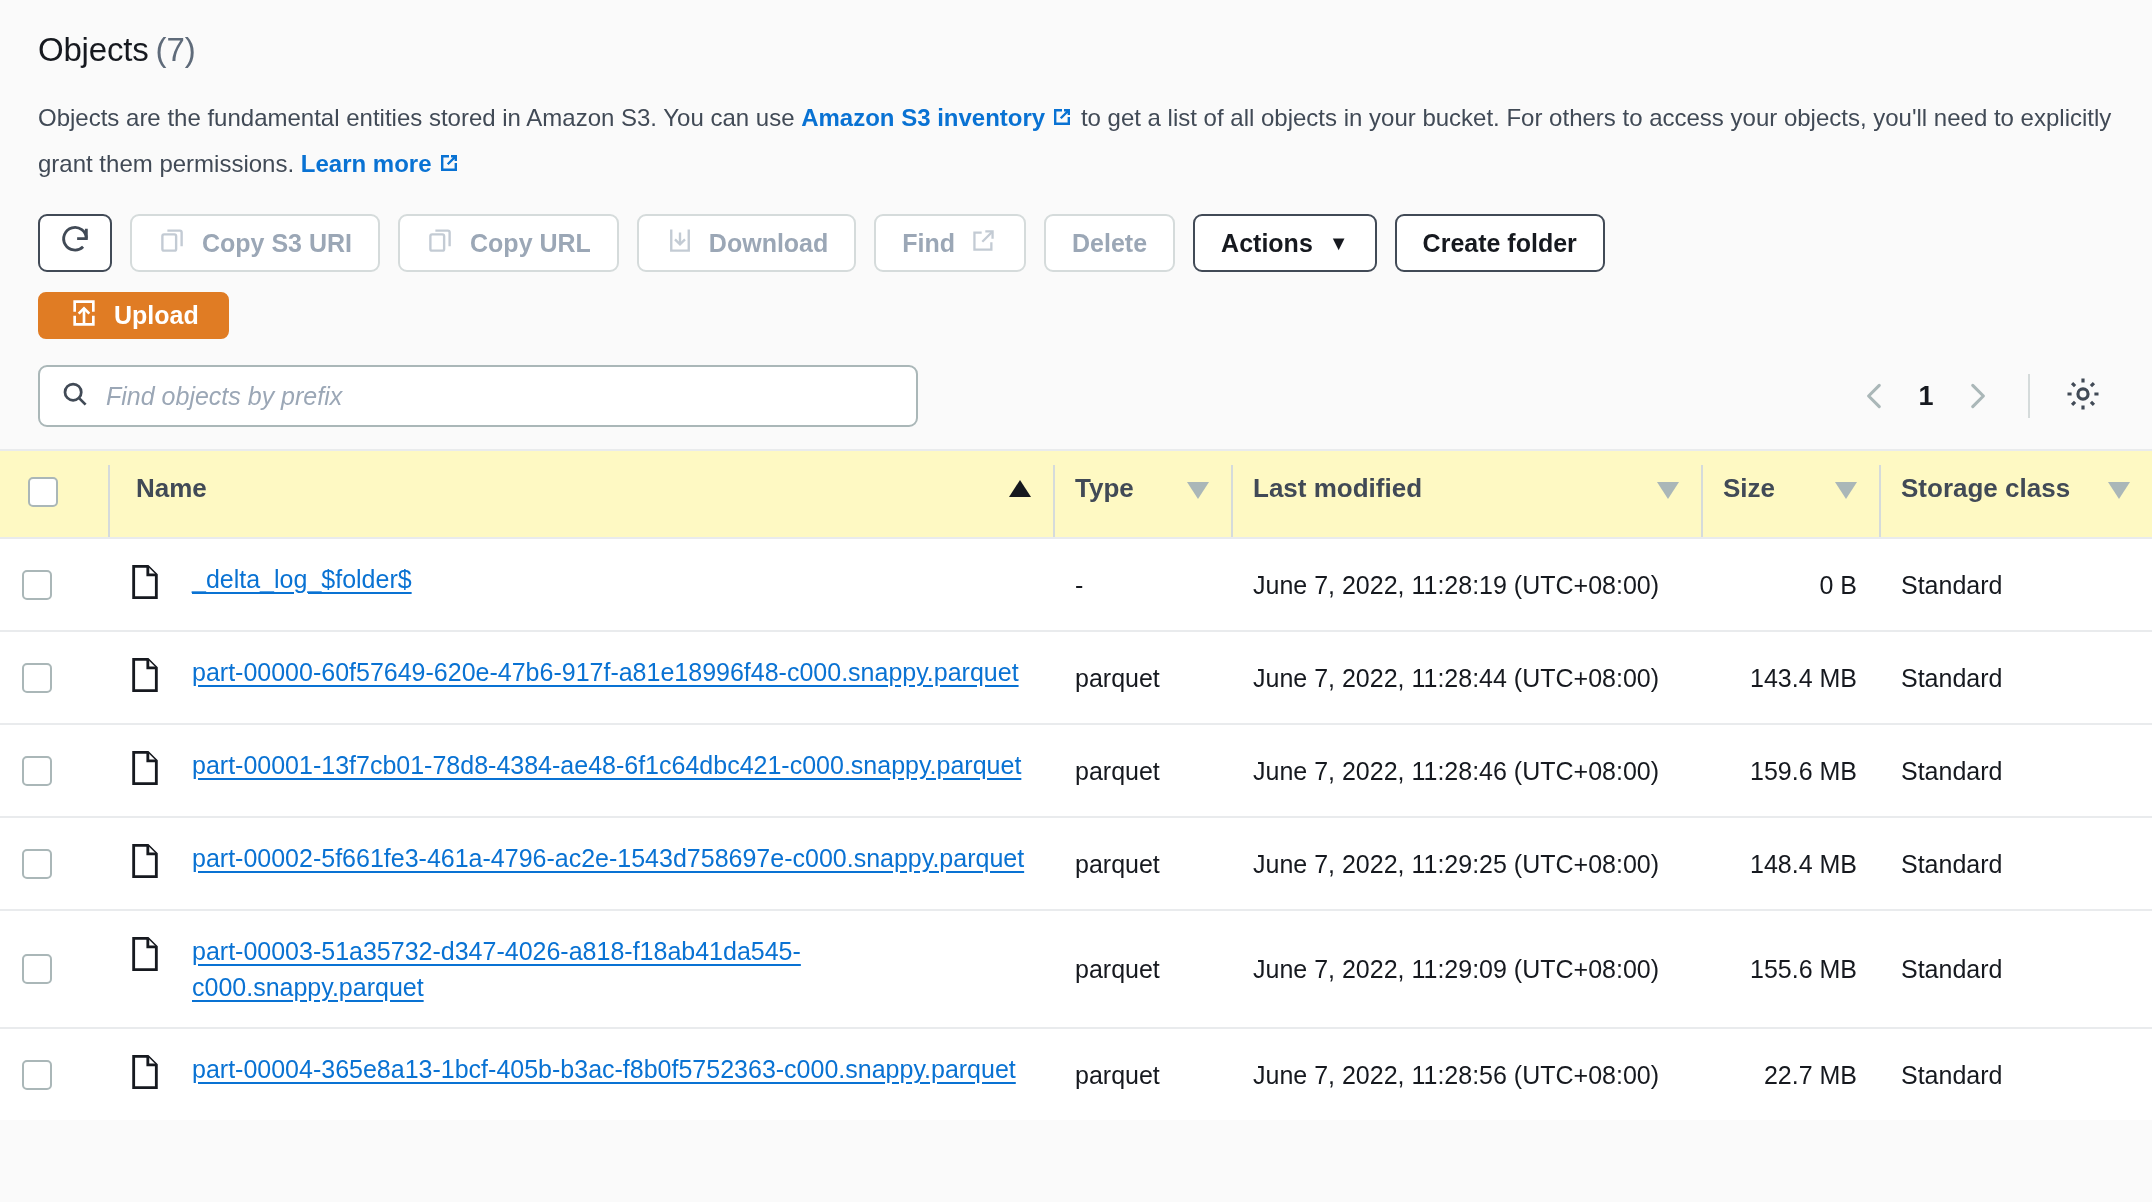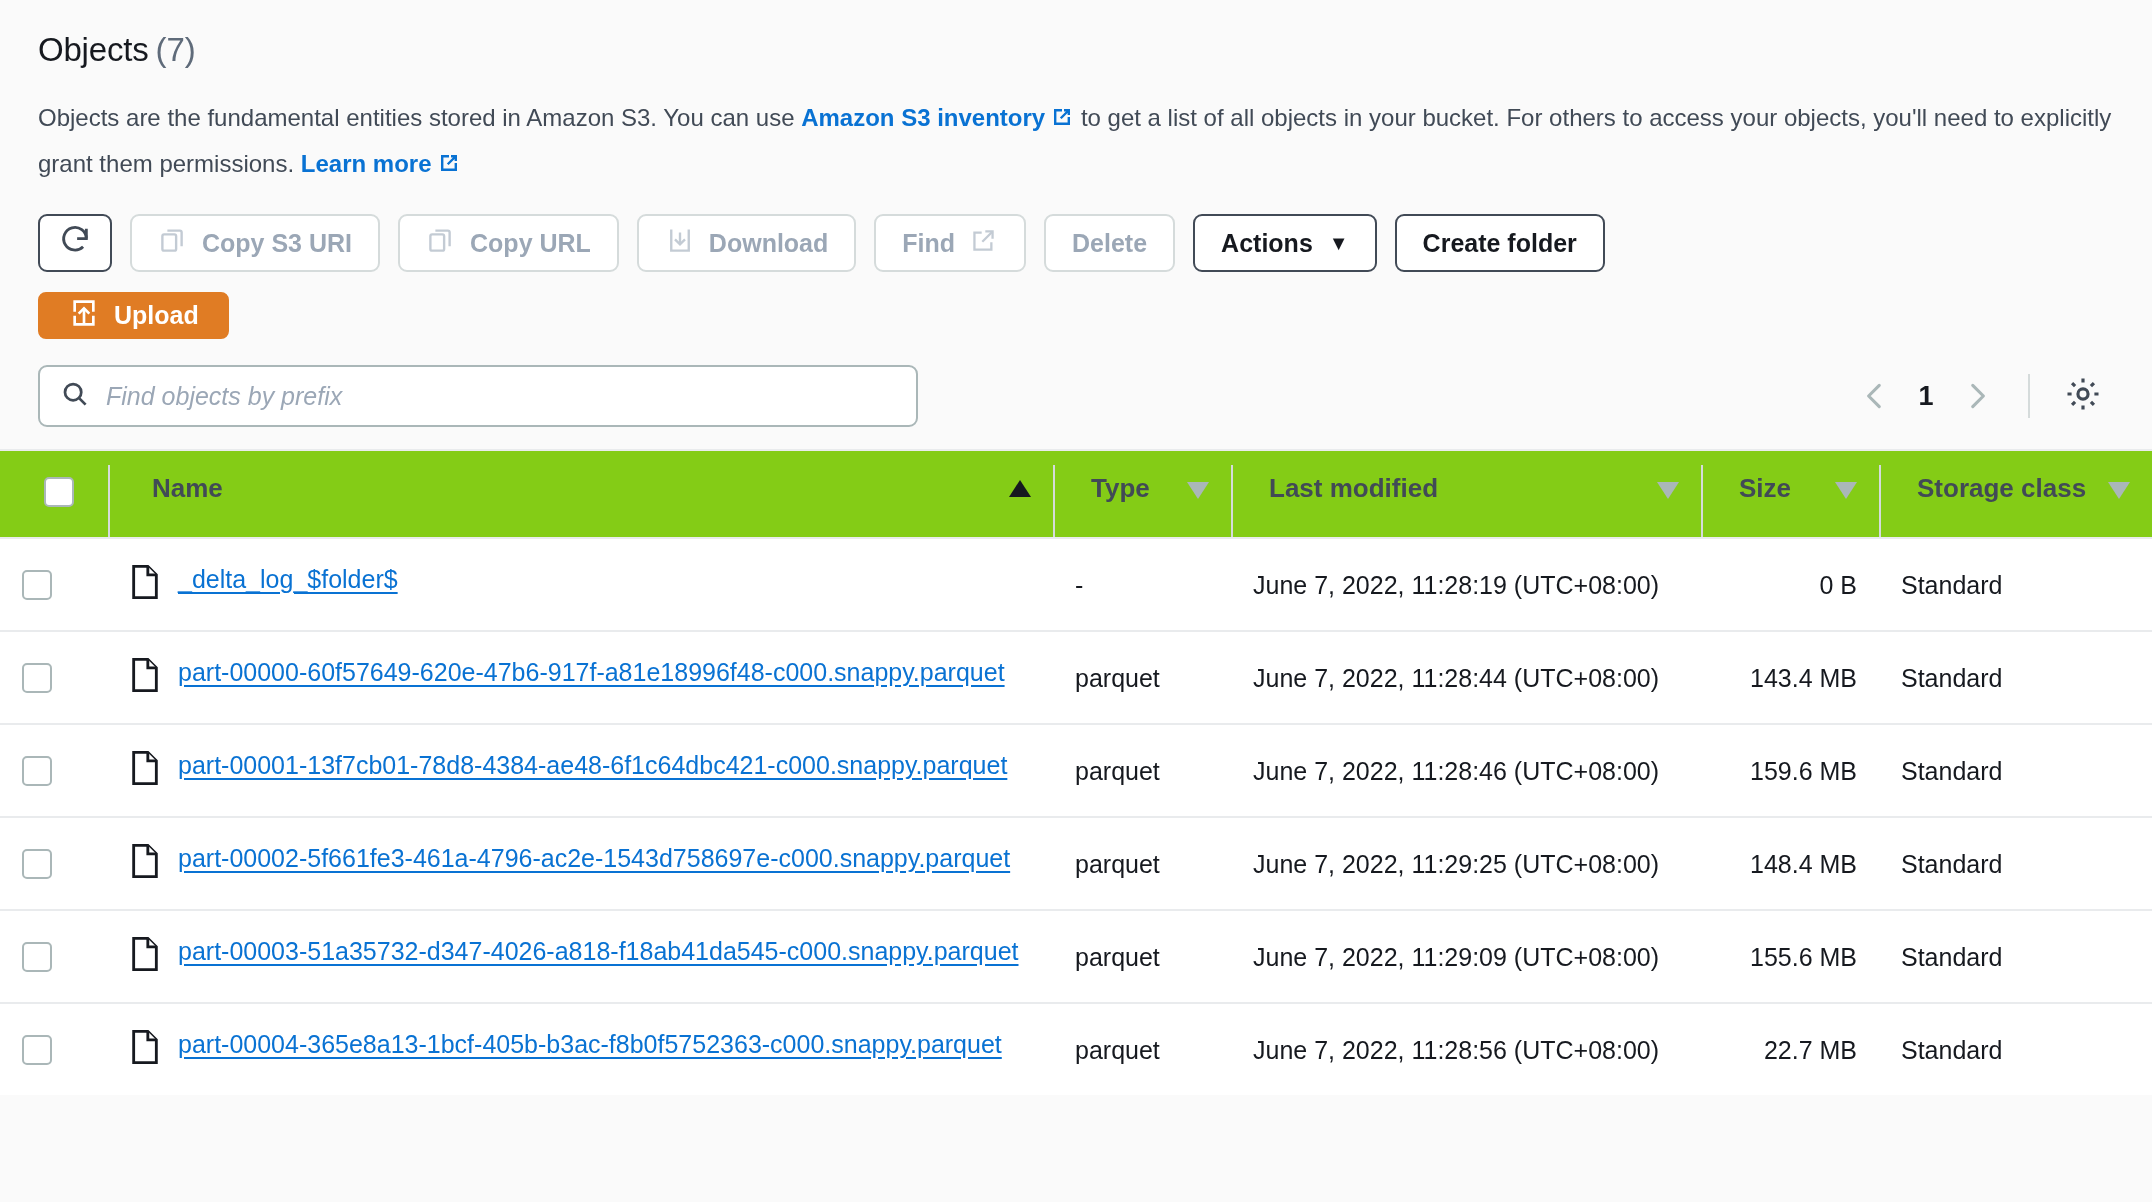--- a/index.html
+++ b/index.html
@@ -153,26 +153,26 @@
     margin-top: 22px;
     border-top: 2px solid #e9ebed;
     width: 100%;
   }
   table.objects {
     width: 100%;
     border-collapse: collapse;
     table-layout: fixed;
   }
   table.objects thead th {
-    background: #84cc16;
+    background: #fef9c3;
     font-size: 26px;
     font-weight: bold;
     color: #414a56;
     text-align: left;
-    padding: 22px 0 30px 16px;
+    padding: 22px 0 30px 0;
     vertical-align: top;
     position: relative;
   }
   .th-inner {
     display: flex;
     align-items: flex-start;
     justify-content: space-between;
     gap: 10px;
     padding: 0 22px;
   }
@@ -220,21 +220,21 @@
     border: 2px solid #aab7b8;
     border-radius: 5px;
     background: #ffffff;
     display: block;
   }
   .chk-head { margin-top: 4px; }
 
   .name-cell {
     display: flex;
     align-items: flex-start;
-    gap: 18px;
+    gap: 32px;
   }
   .file-ico { flex: none; margin-top: 4px; }
   .name-link {
     color: #0972d3;
     text-decoration: underline;
     text-underline-offset: 4px;
     font-size: 25px;
     line-height: 36px;
     word-break: break-word;
   }

